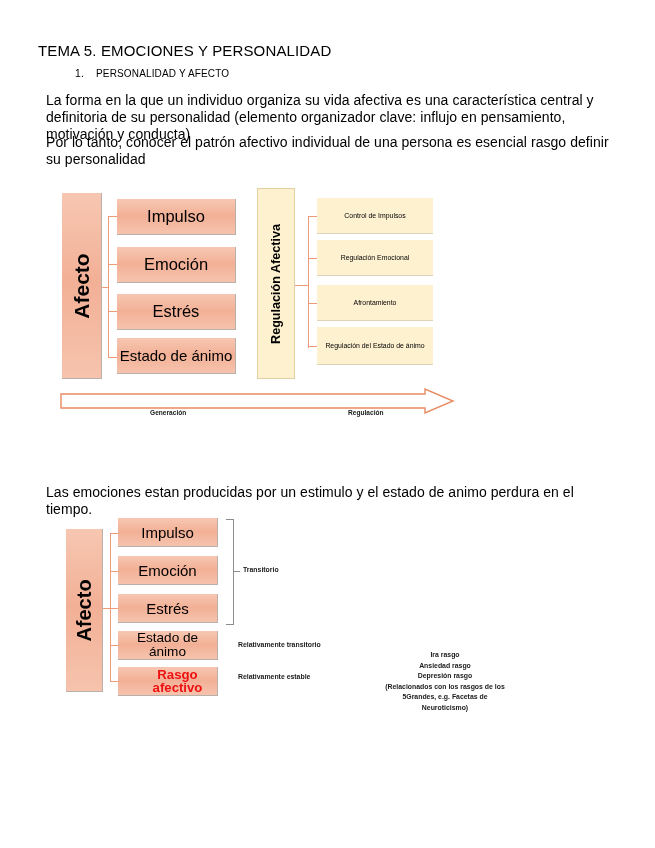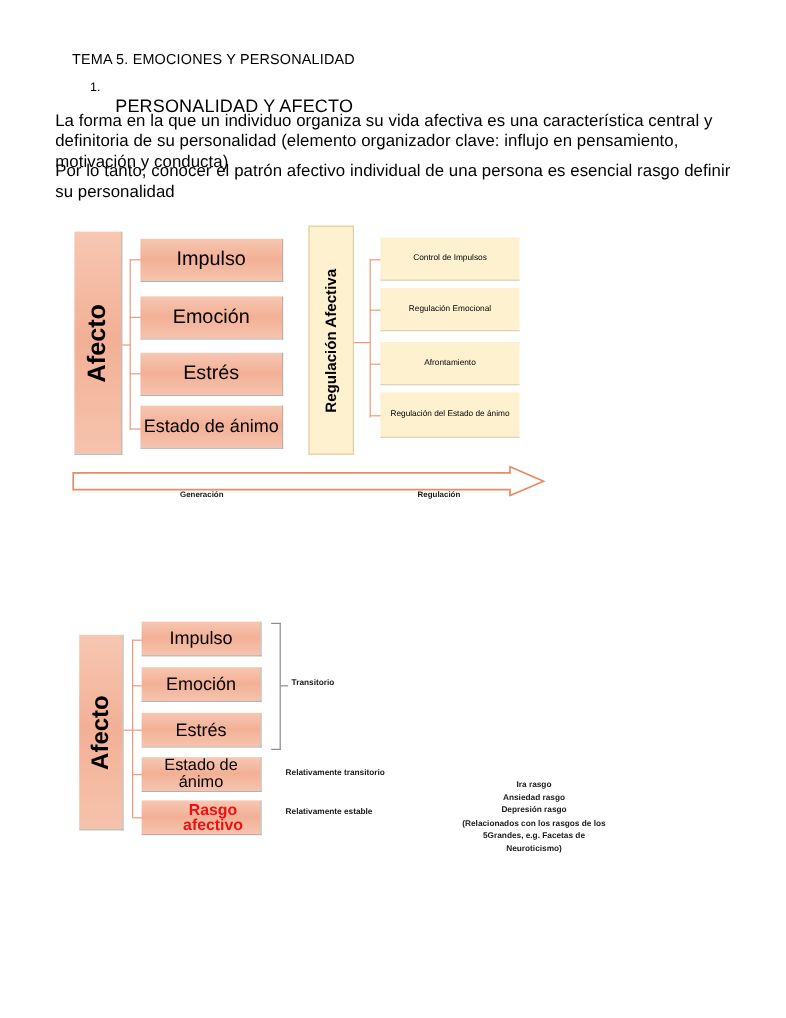--- a/index.html
+++ b/index.html
@@ -15,39 +15,39 @@
     position: relative;
     width: 655px;
     height: 848px;
     background: #ffffff;
     overflow: hidden;
   }
 
   
   .doc-title {
     position: absolute;
-    left: 60px;
+    left: 38px;
     top: 42px;
-    font-size: 12px;
+    font-size: 15px;
     letter-spacing: 0.15px;
     white-space: nowrap;
   }
   .section-num {
     position: absolute;
     left: 75px;
     top: 68px;
     font-size: 10.3px;
     letter-spacing: 0.15px;
     white-space: nowrap;
   }
   .section-title {
     position: absolute;
     left: 96px;
-    top: 80px;
-    font-size: 15px;
+    top: 68px;
+    font-size: 10px;
     letter-spacing: 0.15px;
     white-space: nowrap;
   }
   .para {
     position: absolute;
     left: 46px;
     font-size: 14px;
     line-height: 17px;
     letter-spacing: 0.05px;
     width: 572px;
@@ -235,20 +235,21 @@
 
     <div class="arrow-wrap">
       <svg width="395" height="26" viewBox="0 0 395 26">
         <polygon points="1,6 365,6 365,1 393,13 365,25 365,20 1,20" fill="#ffffff" stroke="#e98b62" stroke-width="1.4"></polygon>
       </svg>
     </div>
     <div class="label-sm arrow-label-left">Generación</div>
     <div class="label-sm arrow-label-right">Regulación</div>
   </div>
 
+  <div class="para p6">Las emociones estan producidas por un estimulo y el estado de animo perdura en el tiempo.</div>
 
   <div>
 
     <div class="box salmon d2-afecto">
       <span class="vbar-label">Afecto</span>
     </div>
 
     <div class="connector conn-v" style="left:110px; top:533px; height:148px;"></div>
     <div class="connector conn-h" style="left:103px; top:608px; width:8px;"></div>
     <div class="connector conn-h" style="left:110px; top:533px; width:9px;"></div>

